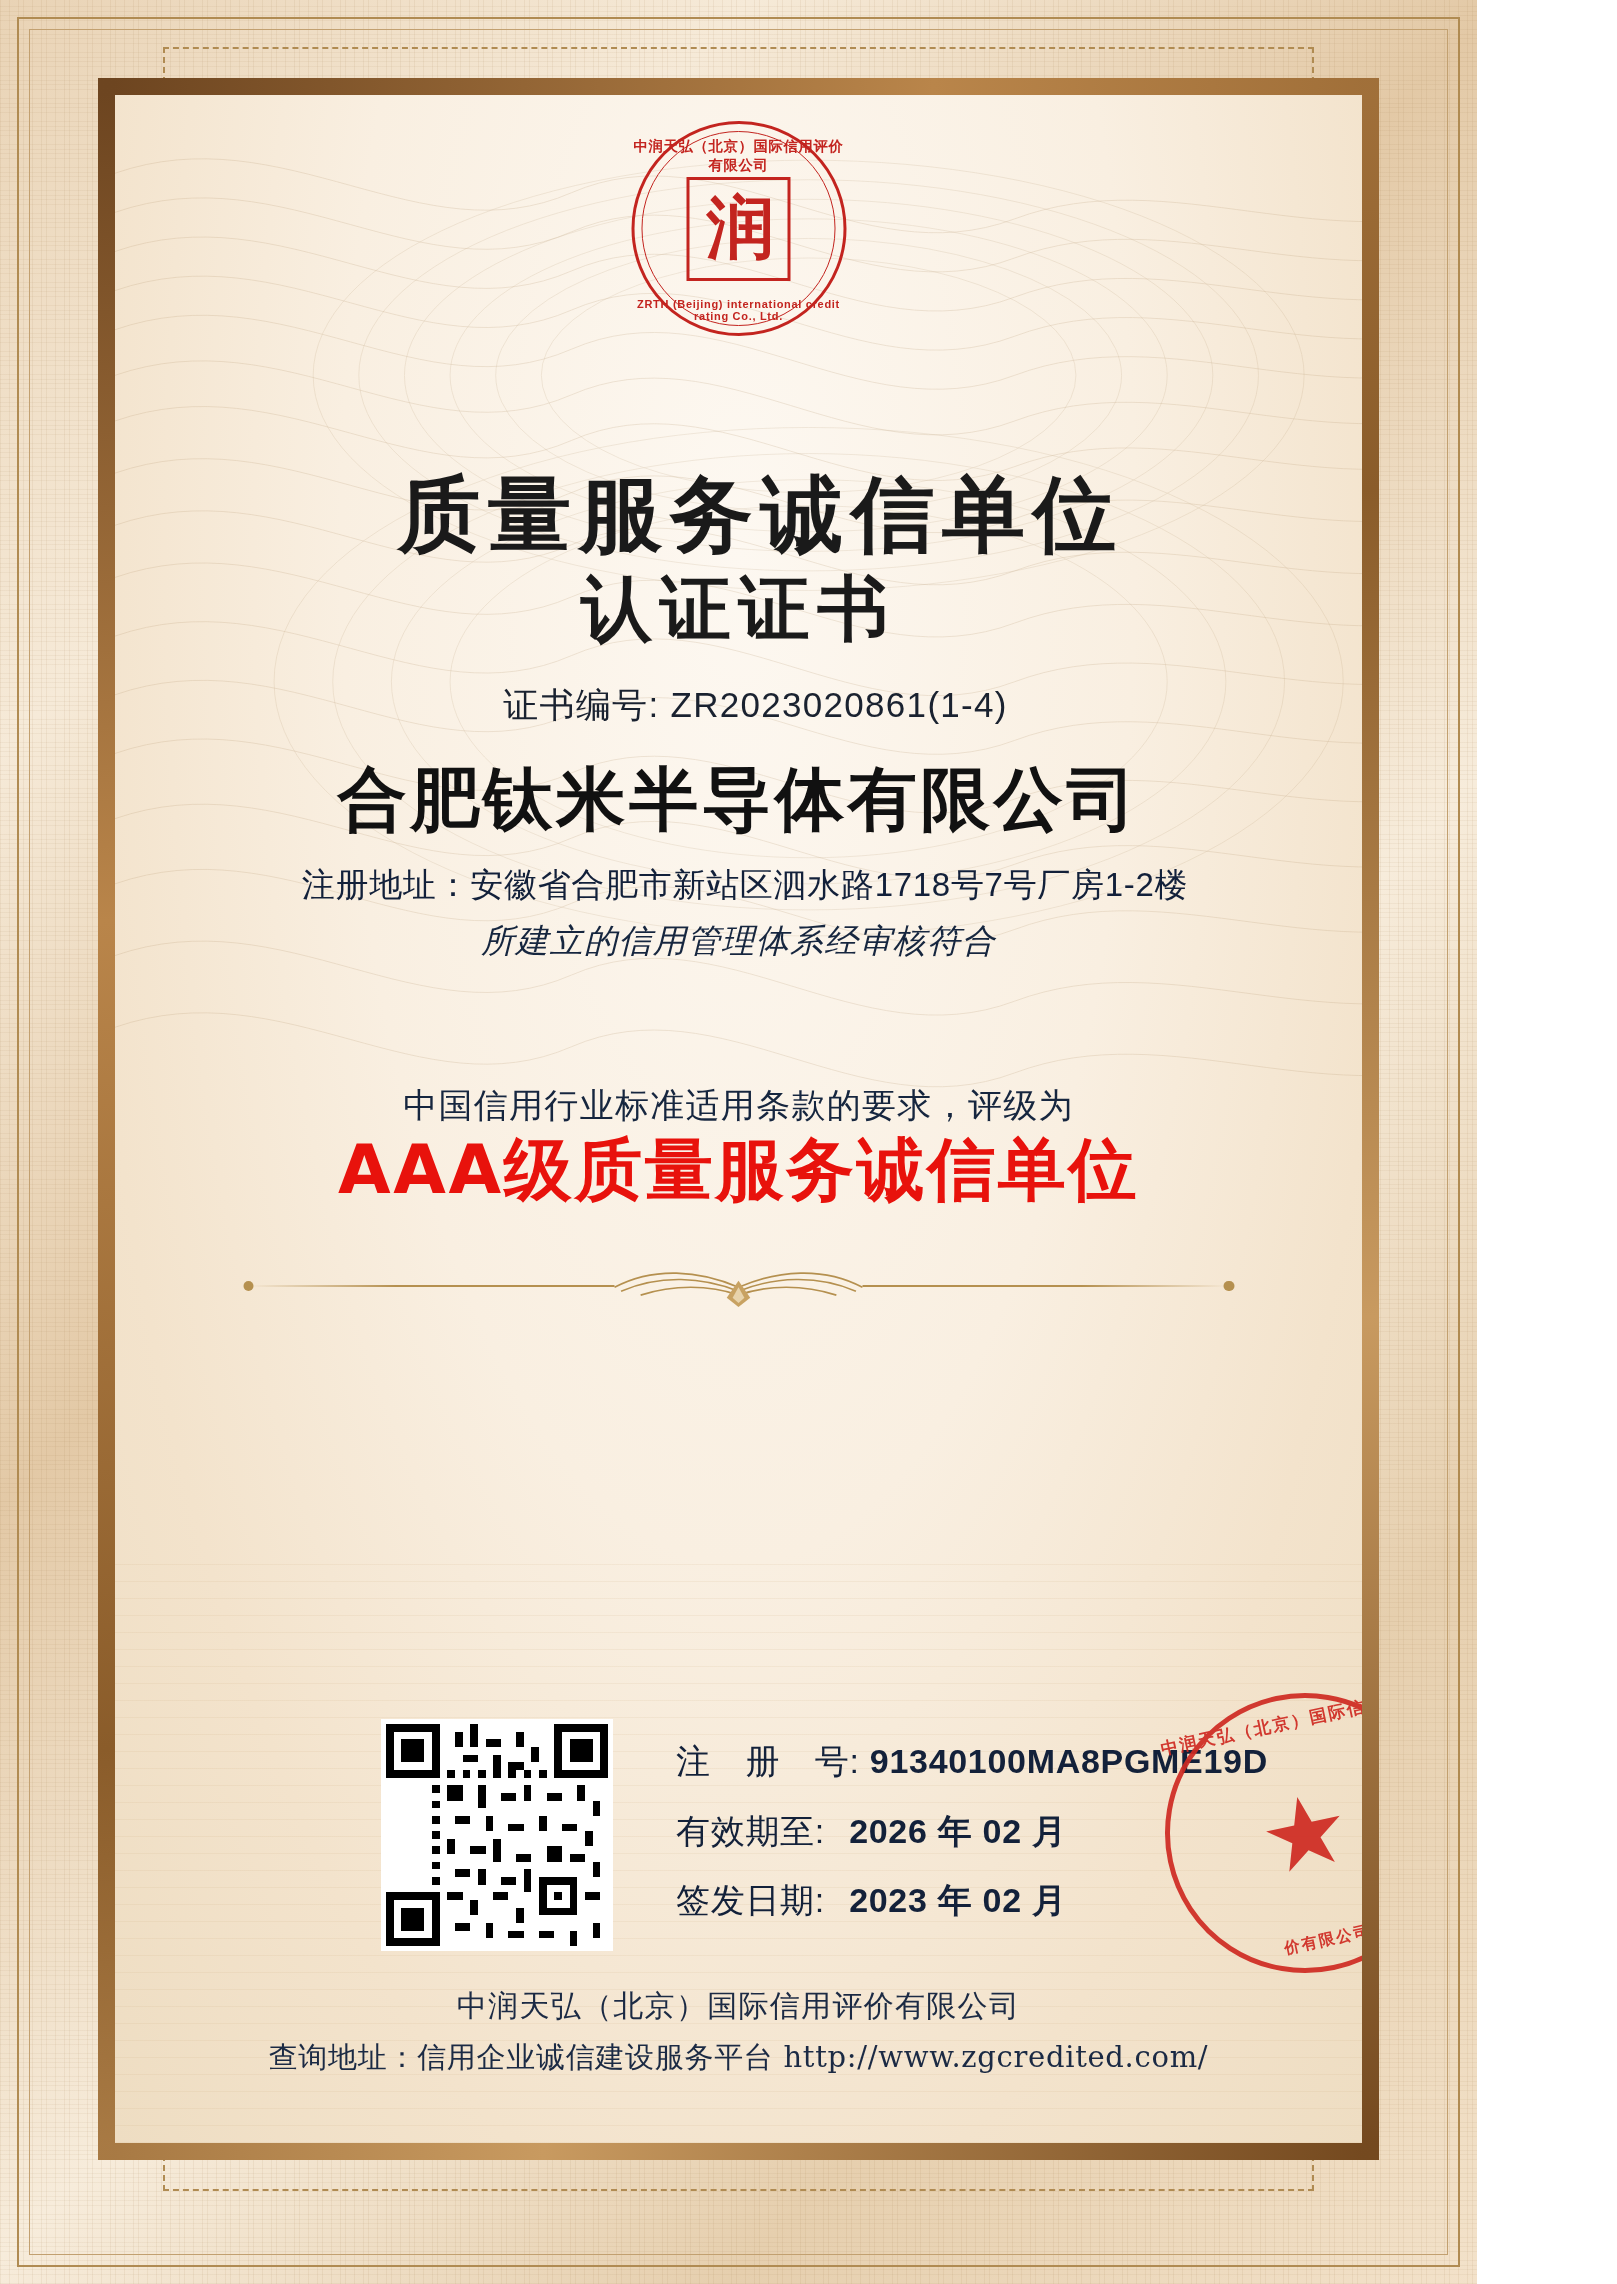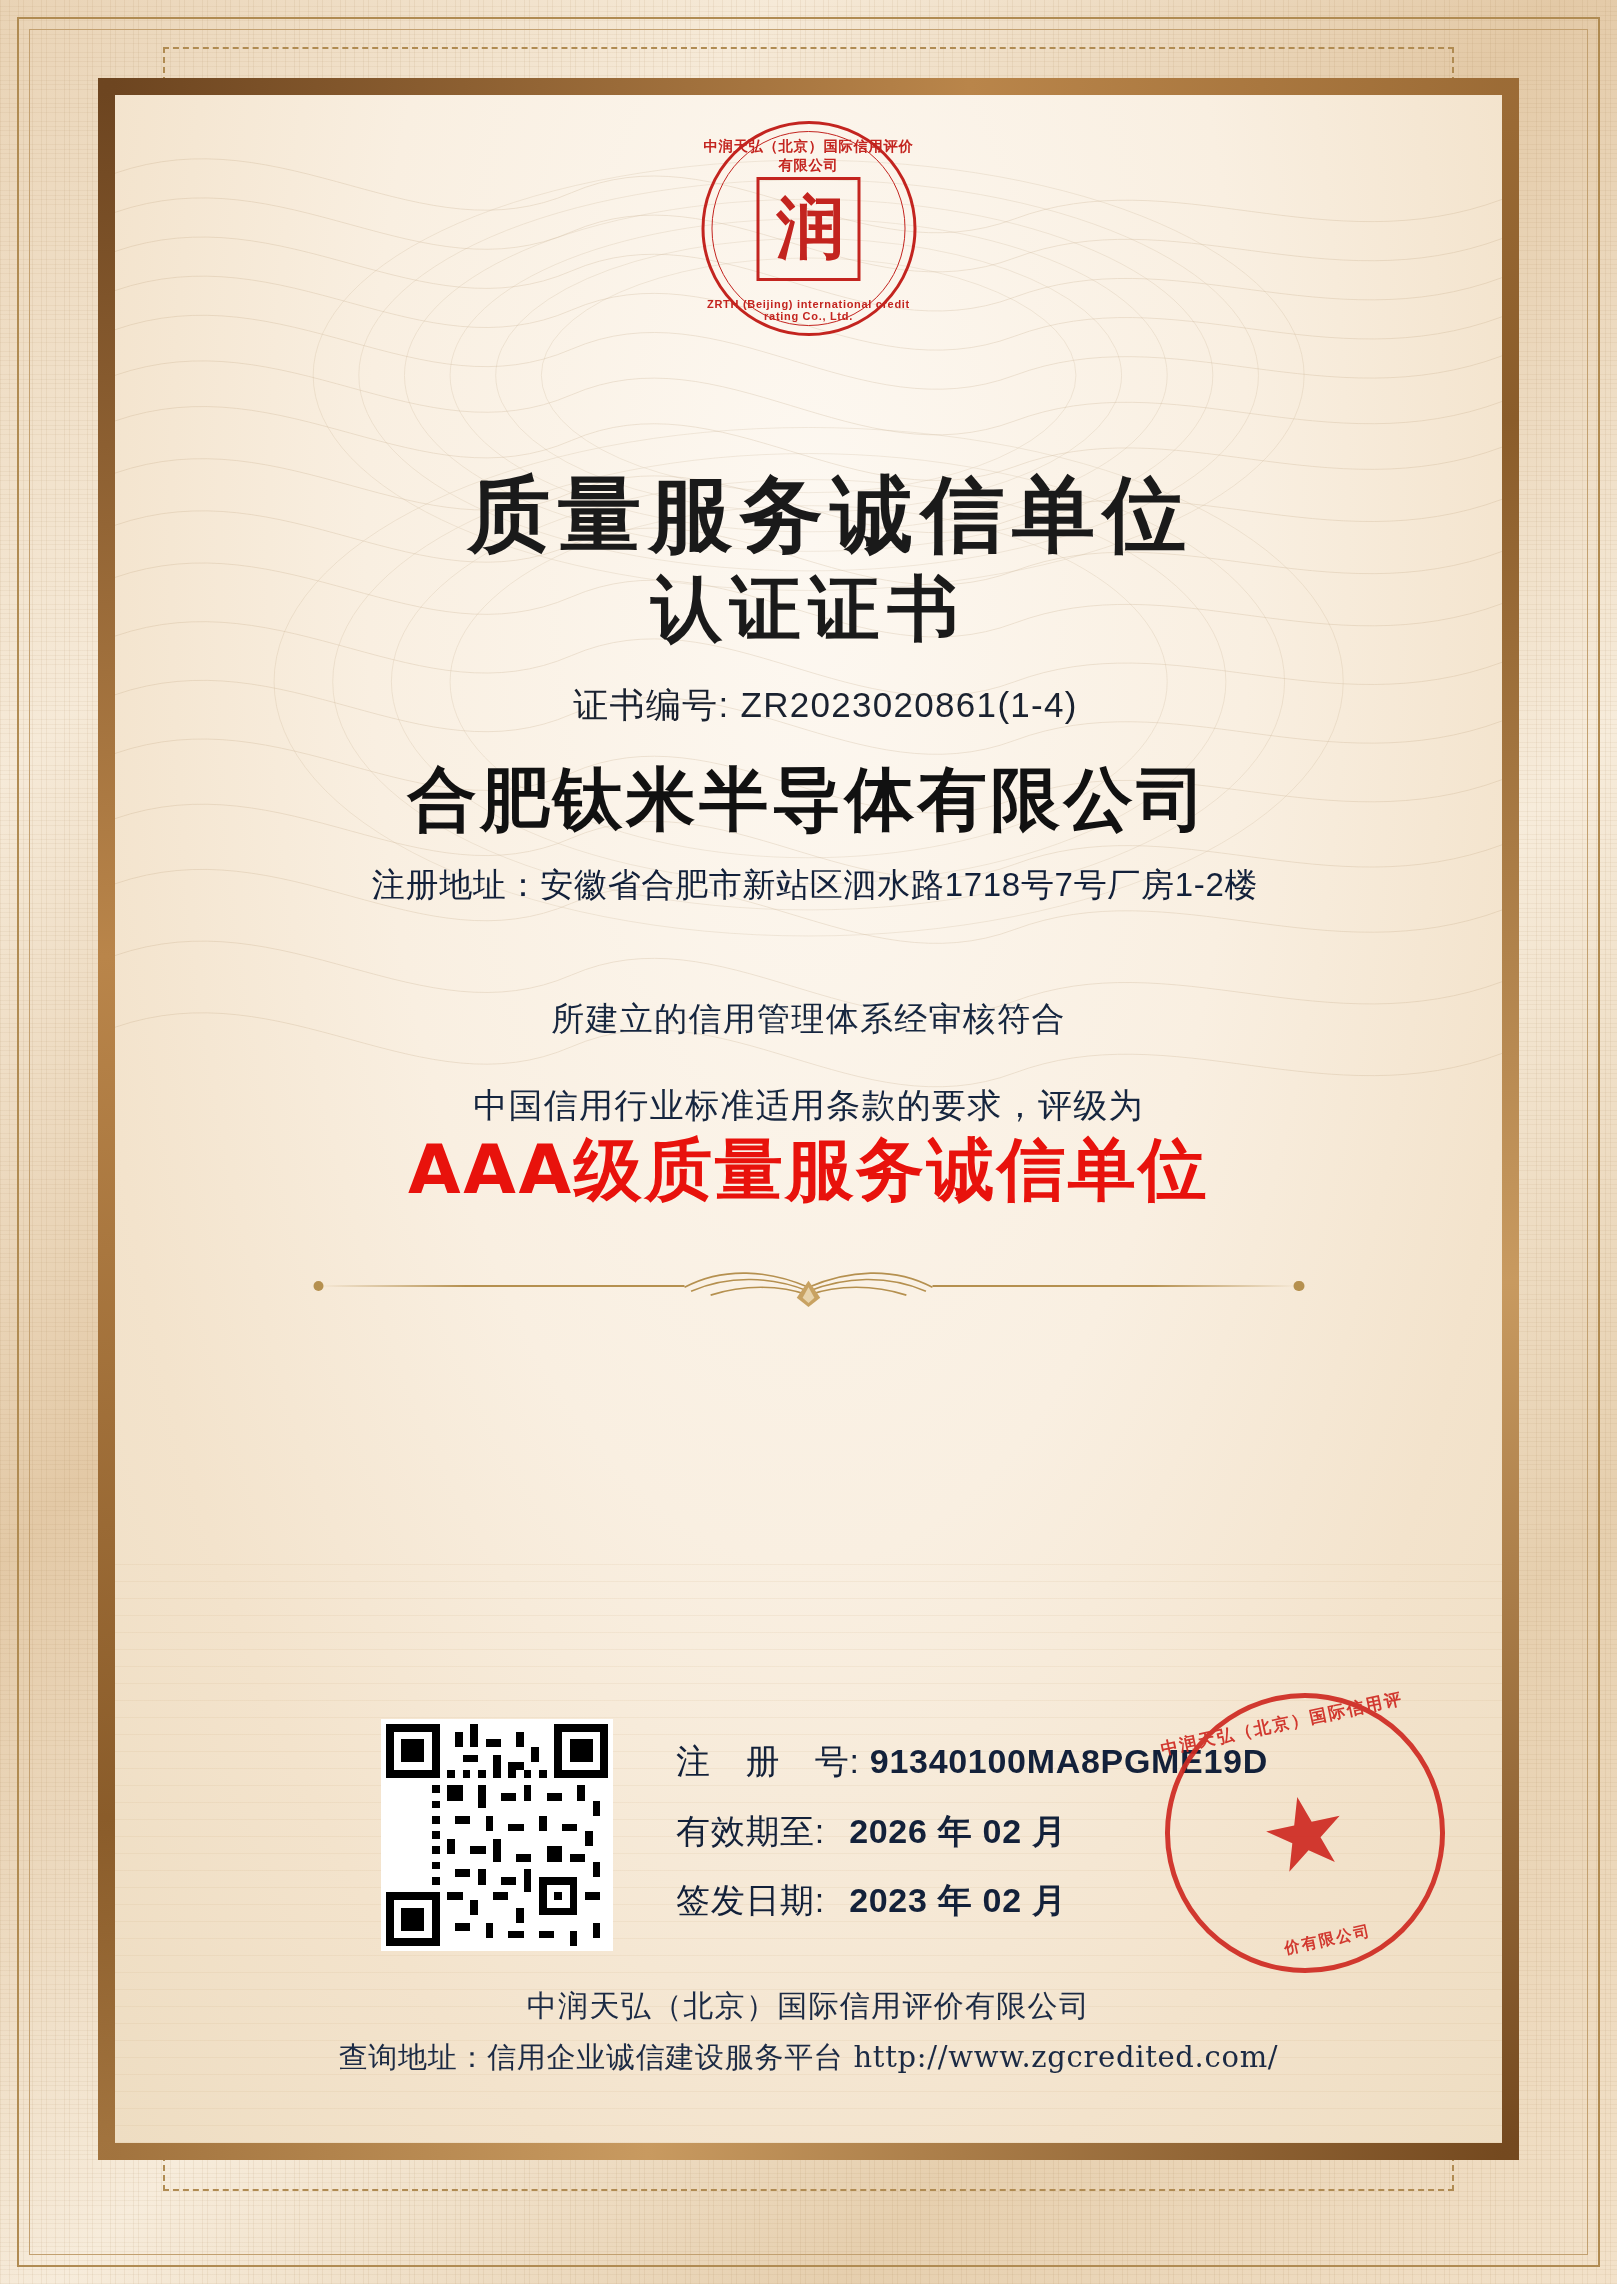--- a/index.html
+++ b/index.html
@@ -5,21 +5,21 @@
   html, body {
     margin: 0;
     padding: 0;
     background: #ffffff;
   }
   body {
     font-family: "Liberation Sans", "DejaVu Sans", sans-serif;
   }
   .page {
     position: relative;
-    width: 1617px;
+    width: 1477px;
     height: 2284px;
     overflow: hidden;
     background: #7dd3fc;
   }
 
   
   .frame-outer {
     position: absolute;
     inset: 0;
     background:
@@ -191,24 +191,25 @@
     left: 13px; right: 0;
     top: 768px;
     font-size: 33px;
     font-weight: normal;
     color: #12203a;
     letter-spacing: 0.7px;
   }
   .body1 {
     position: absolute;
     left: 0; right: 0;
-    top: 902px;
+    top: 824px;
     font-size: 33px;
     color: #16263f;
     letter-spacing: 1.3px;
+    font-style: italic;
   }
   .body2 {
     position: absolute;
     left: 0; right: 0;
     top: 988px;
     font-size: 34px;
     color: #16263f;
     letter-spacing: 1.3px;
   }
   .grade {

